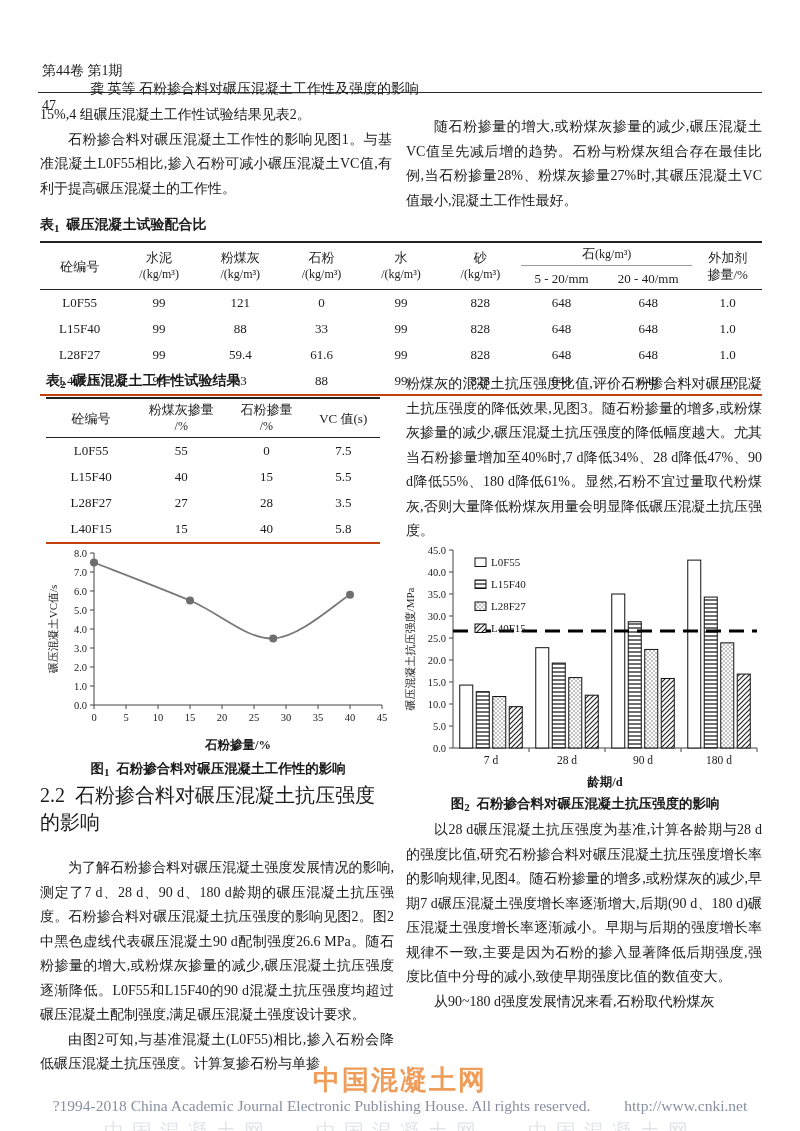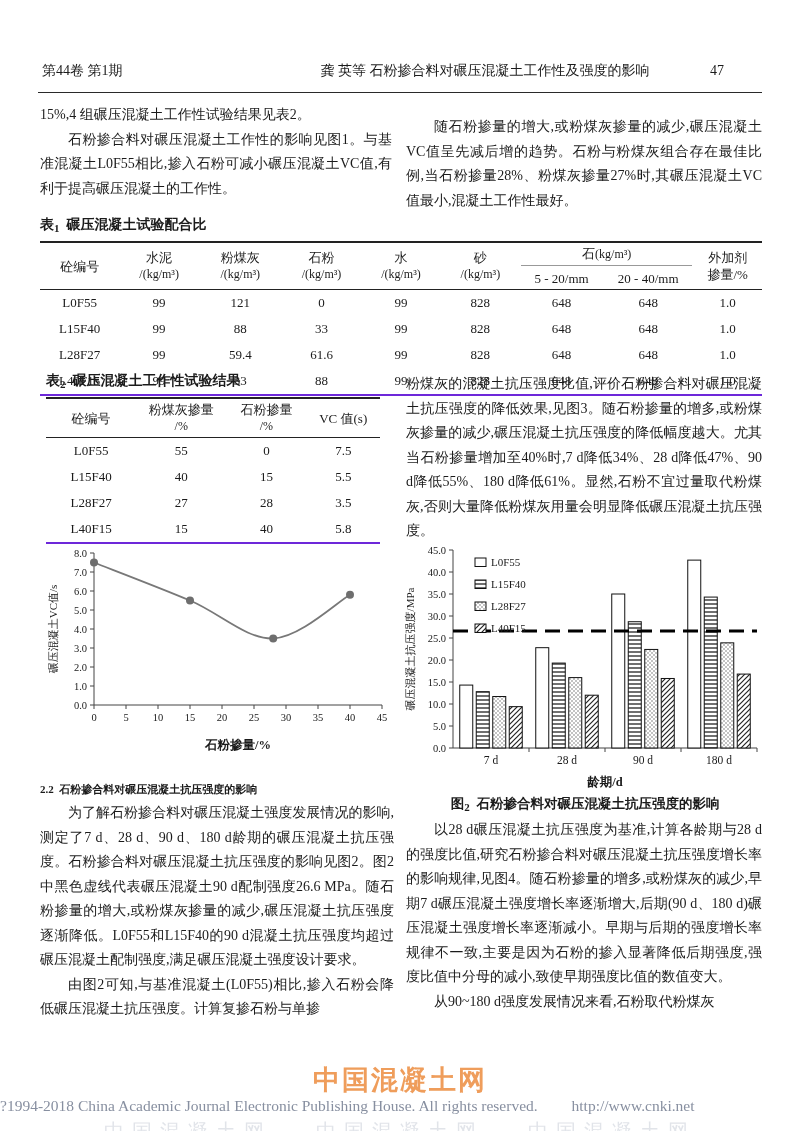--- a/index.html
+++ b/index.html
@@ -1,57 +1,57 @@
 <!DOCTYPE html>
 <html><head>
 <meta charset="utf-8">
 <style>
   html,body{margin:0;padding:0;background:#e8e8e8;}
   .page{position:relative;width:800px;height:1131px;background:#ffffff;margin:0 auto;
         font-family:"Liberation Serif","DejaVu Serif",serif;color:#1b1b1b;overflow:hidden;}
   
-  .hdr{position:absolute;top:62px;left:42px;width:718px;display:flex;align-items:baseline;font-size:14px;}
+  .hdr{position:absolute;top:62px;left:42px;width:718px;display:flex;align-items:baseline;font-size:14px;flex-direction:column;}
   .hdr .issue{width:170px;}
   .hdr .rtitle{flex:1;text-align:center;padding-left:48px;}
   .hdr .pno{width:50px;text-align:left;}
   .hdr-rule{position:absolute;top:92px;left:38px;width:724px;border-top:1.5px solid #2a2a2a;}
   
   .para{font-size:14px;line-height:24.5px;text-align:justify;margin:0;}
   .ind{text-indent:2em;}
   .blk{position:absolute;}
   .col-l1{top:103px;left:40px;width:352px;}
   .col-r1{top:104px;left:406px;width:356px;margin-top:11px;}
   
   .tcap{font-weight:bold;font-size:14px;margin-bottom:7px;}
   .sub{font-size:11px;vertical-align:-3px;}
   table{border-collapse:collapse;width:100%;font-size:13px;}
-  .tbl{border-top:2px solid #222;border-bottom:2px solid #6d28d9;}
+  .tbl{border-top:2px solid #222;border-bottom:2px solid #c2410c;}
   .tbl thead{border-bottom:1.2px solid #222;}
   .tbl th{font-weight:normal;text-align:center;padding:2px 1px;line-height:17px;}
   .tbl td{text-align:center;height:26px;padding:0 1px;}
   .unit{font-size:12px;}
   .stone-top{border-bottom:1px solid #999;padding-bottom:2px;}
   .t1wrap{top:216px;left:40px;width:722px;}
   .t2wrap{top:372px;left:46px;width:334px;}
   .col-r2{top:372px;left:406px;width:356px;}
   
   .figwrap{text-align:center;}
   .fig1{top:543px;left:42px;width:352px;}
   .fig2{top:538px;left:400px;width:370px;}
   .fcap{font-weight:bold;font-size:13.5px;margin-top:5px;}
   svg{display:block;margin:0 auto;}
   svg text{font-family:"Liberation Serif","DejaVu Serif",serif;}
   
   .sec22{top:782px;left:40px;width:354px;}
-  .sechead{font-size:11px;font-weight:bold;margin:0 0 4px 0;}
+  .sechead{font-size:20px;font-weight:normal;margin:0 0 20px 0;}
   .col-r3{top:818px;left:406px;width:356px;}
   
   .watermark{position:absolute;top:1062px;left:0;width:100%;text-align:center;
              font-size:27px;font-weight:bold;letter-spacing:2px;}
-  .footline{position:absolute;top:1097px;left:0;width:100%;
+  .footline{position:absolute;top:1097px;left:0;width:100%;text-align:center;
             font-size:15.5px;color:#878fa0;}
   .footline .url{margin-left:30px;}
   .ghost{position:absolute;top:1118px;left:0;width:100%;height:13px;overflow:hidden;
          text-align:center;font-size:20px;letter-spacing:8px;color:#c9ced8;opacity:.55;}
   .ghost span{margin:0 22px;}
 </style>
 </head>
 <body>
 
 <div class="page">
@@ -271,20 +271,23 @@
         <line x1="46" y1="10" x2="50" y2="10" stroke="#444" stroke-width="1"></line>
         <text x="43" y="13.5" text-anchor="end" font-size="10.5" fill="#1a1a1a">8.0</text>
         <path d="M50,19.5C66,25.833333333333332,116.13333333333334,44.833333333333336,146,57.5C175.86666666666667,70.16666666666667,202.53333333333333,96.45,229.2,95.5C255.86666666666665,94.55,293.2,59.083333333333336,306,51.800000000000004" stroke="#787878" fill="none" stroke-width="1.8"></path>
         <circle cx="50" cy="19.5" r="4" fill="#6e6e6e"></circle>
         <circle cx="146" cy="57.5" r="4" fill="#6e6e6e"></circle>
         <circle cx="229.2" cy="95.5" r="4" fill="#6e6e6e"></circle>
         <circle cx="306" cy="51.800000000000004" r="4" fill="#6e6e6e"></circle>
         <text x="194" y="206" text-anchor="middle" font-size="12.5" fill="#1a1a1a" font-weight="bold">石粉掺量/%</text>
         <text x="13" y="86" text-anchor="middle" font-size="11" fill="#1a1a1a" transform="rotate(-90 13 86)">碾压混凝土VC值/s</text>
       </svg>
+    <div class="fcap">
+      <span>图</span><span class="sub">1</span>&nbsp;&nbsp;<span>石粉掺合料对碾压混凝土工作性的影响</span>
+    </div>
   </div>
 
   <div class="blk figwrap fig2">
     <svg id="fig2-svg" width="368" height="252">
         <defs>
           <pattern id="p-plain" width="4" height="4" patternUnits="userSpaceOnUse">
             <rect width="4" height="4" fill="#fff"></rect>
           </pattern>
           <pattern id="p-hlines" width="4" height="4" patternUnits="userSpaceOnUse">
             <rect width="4" height="4" fill="#fff"></rect>

